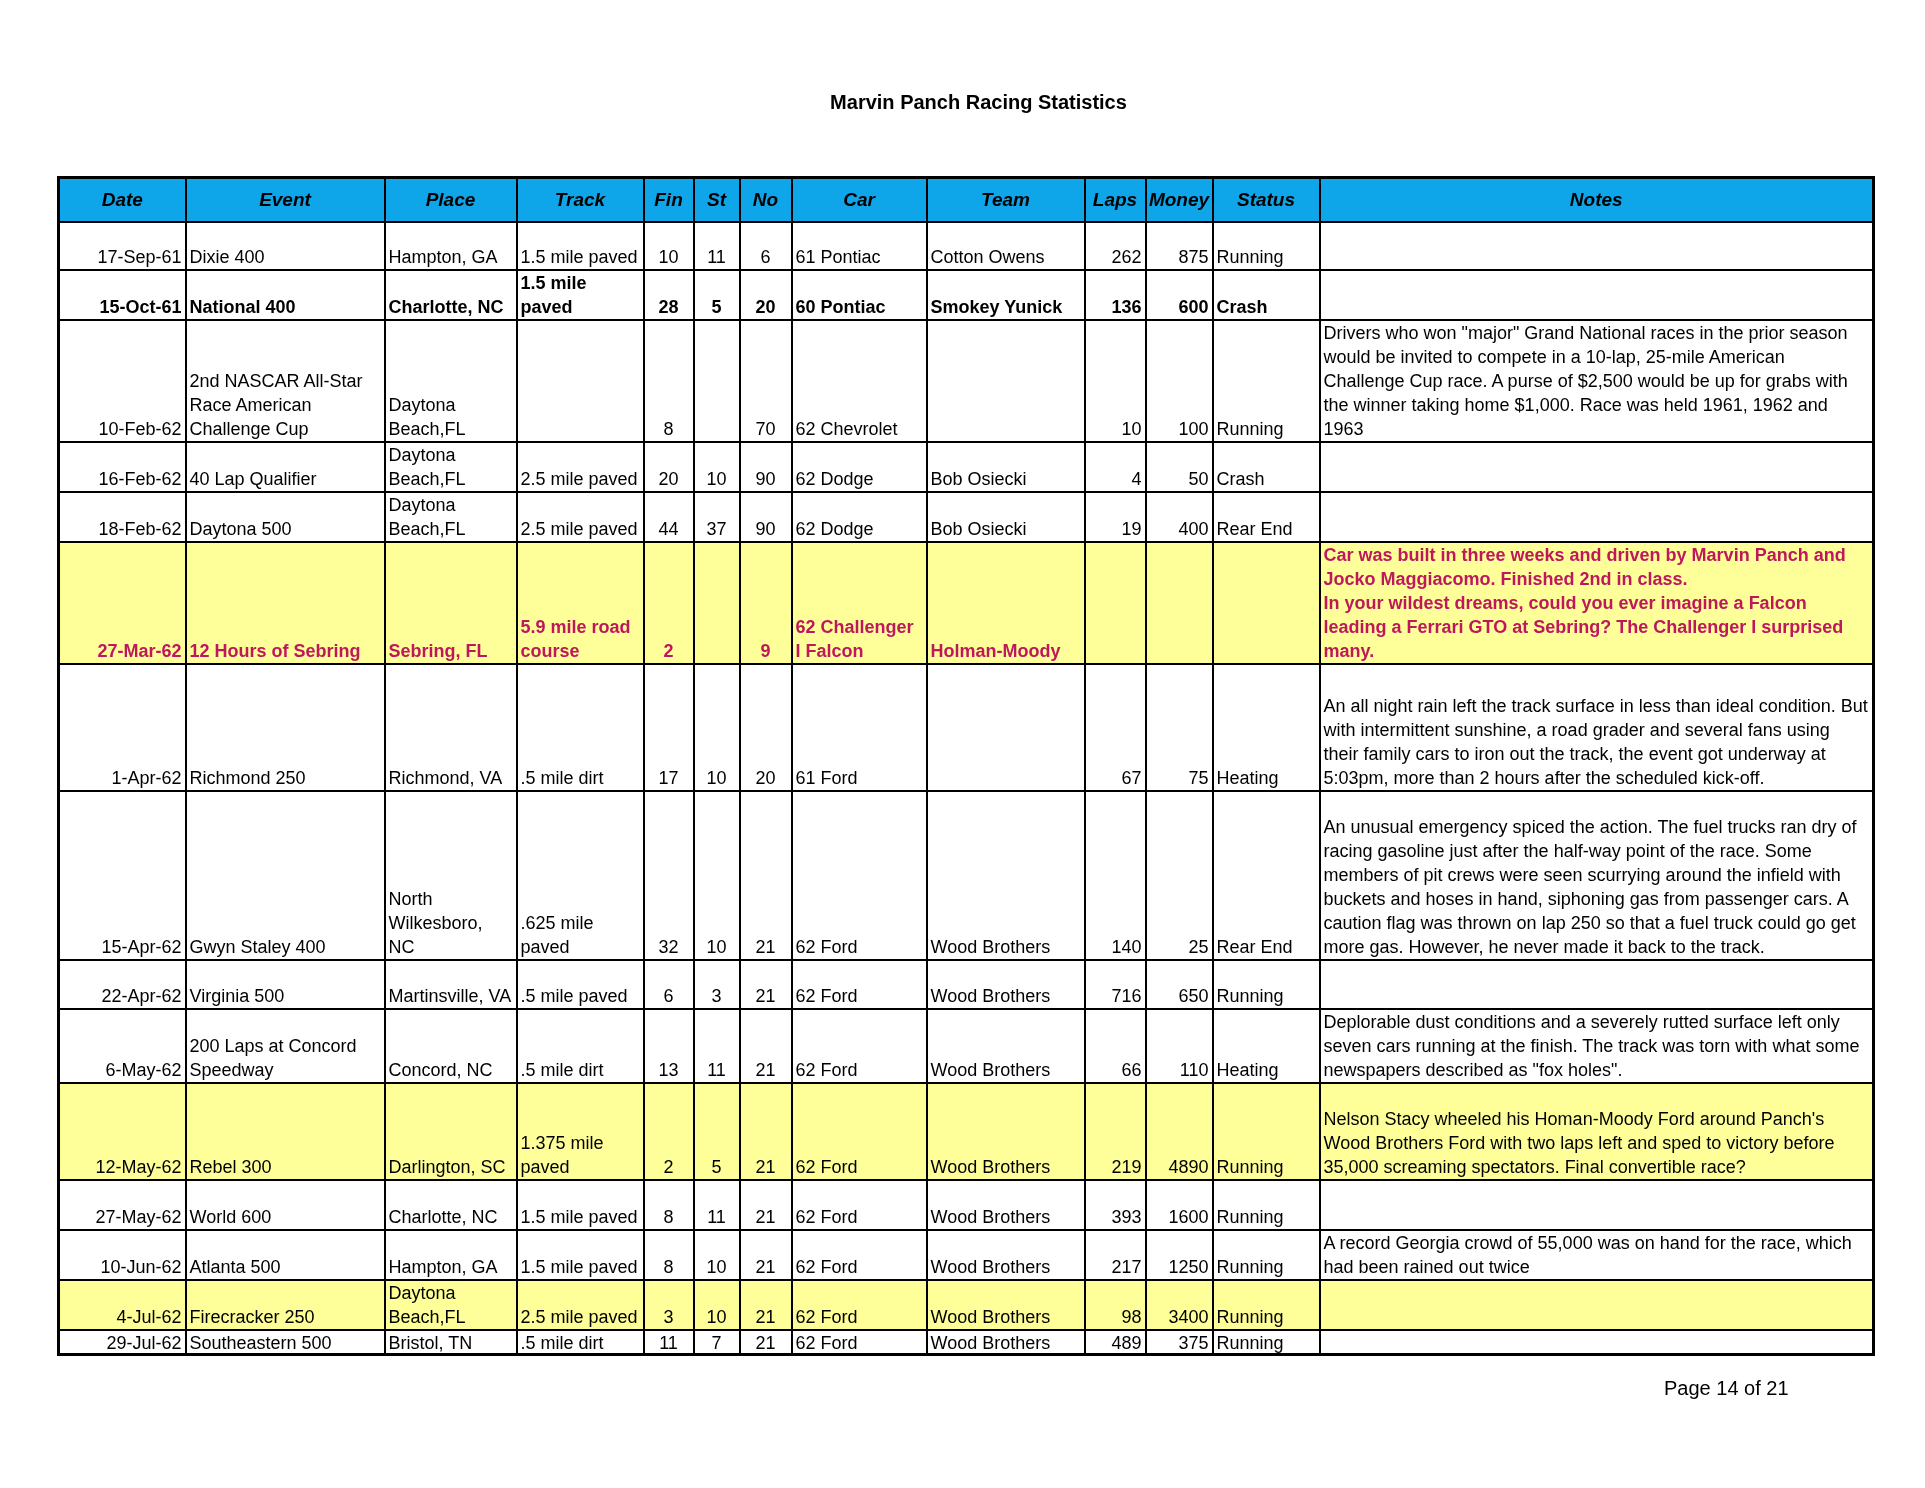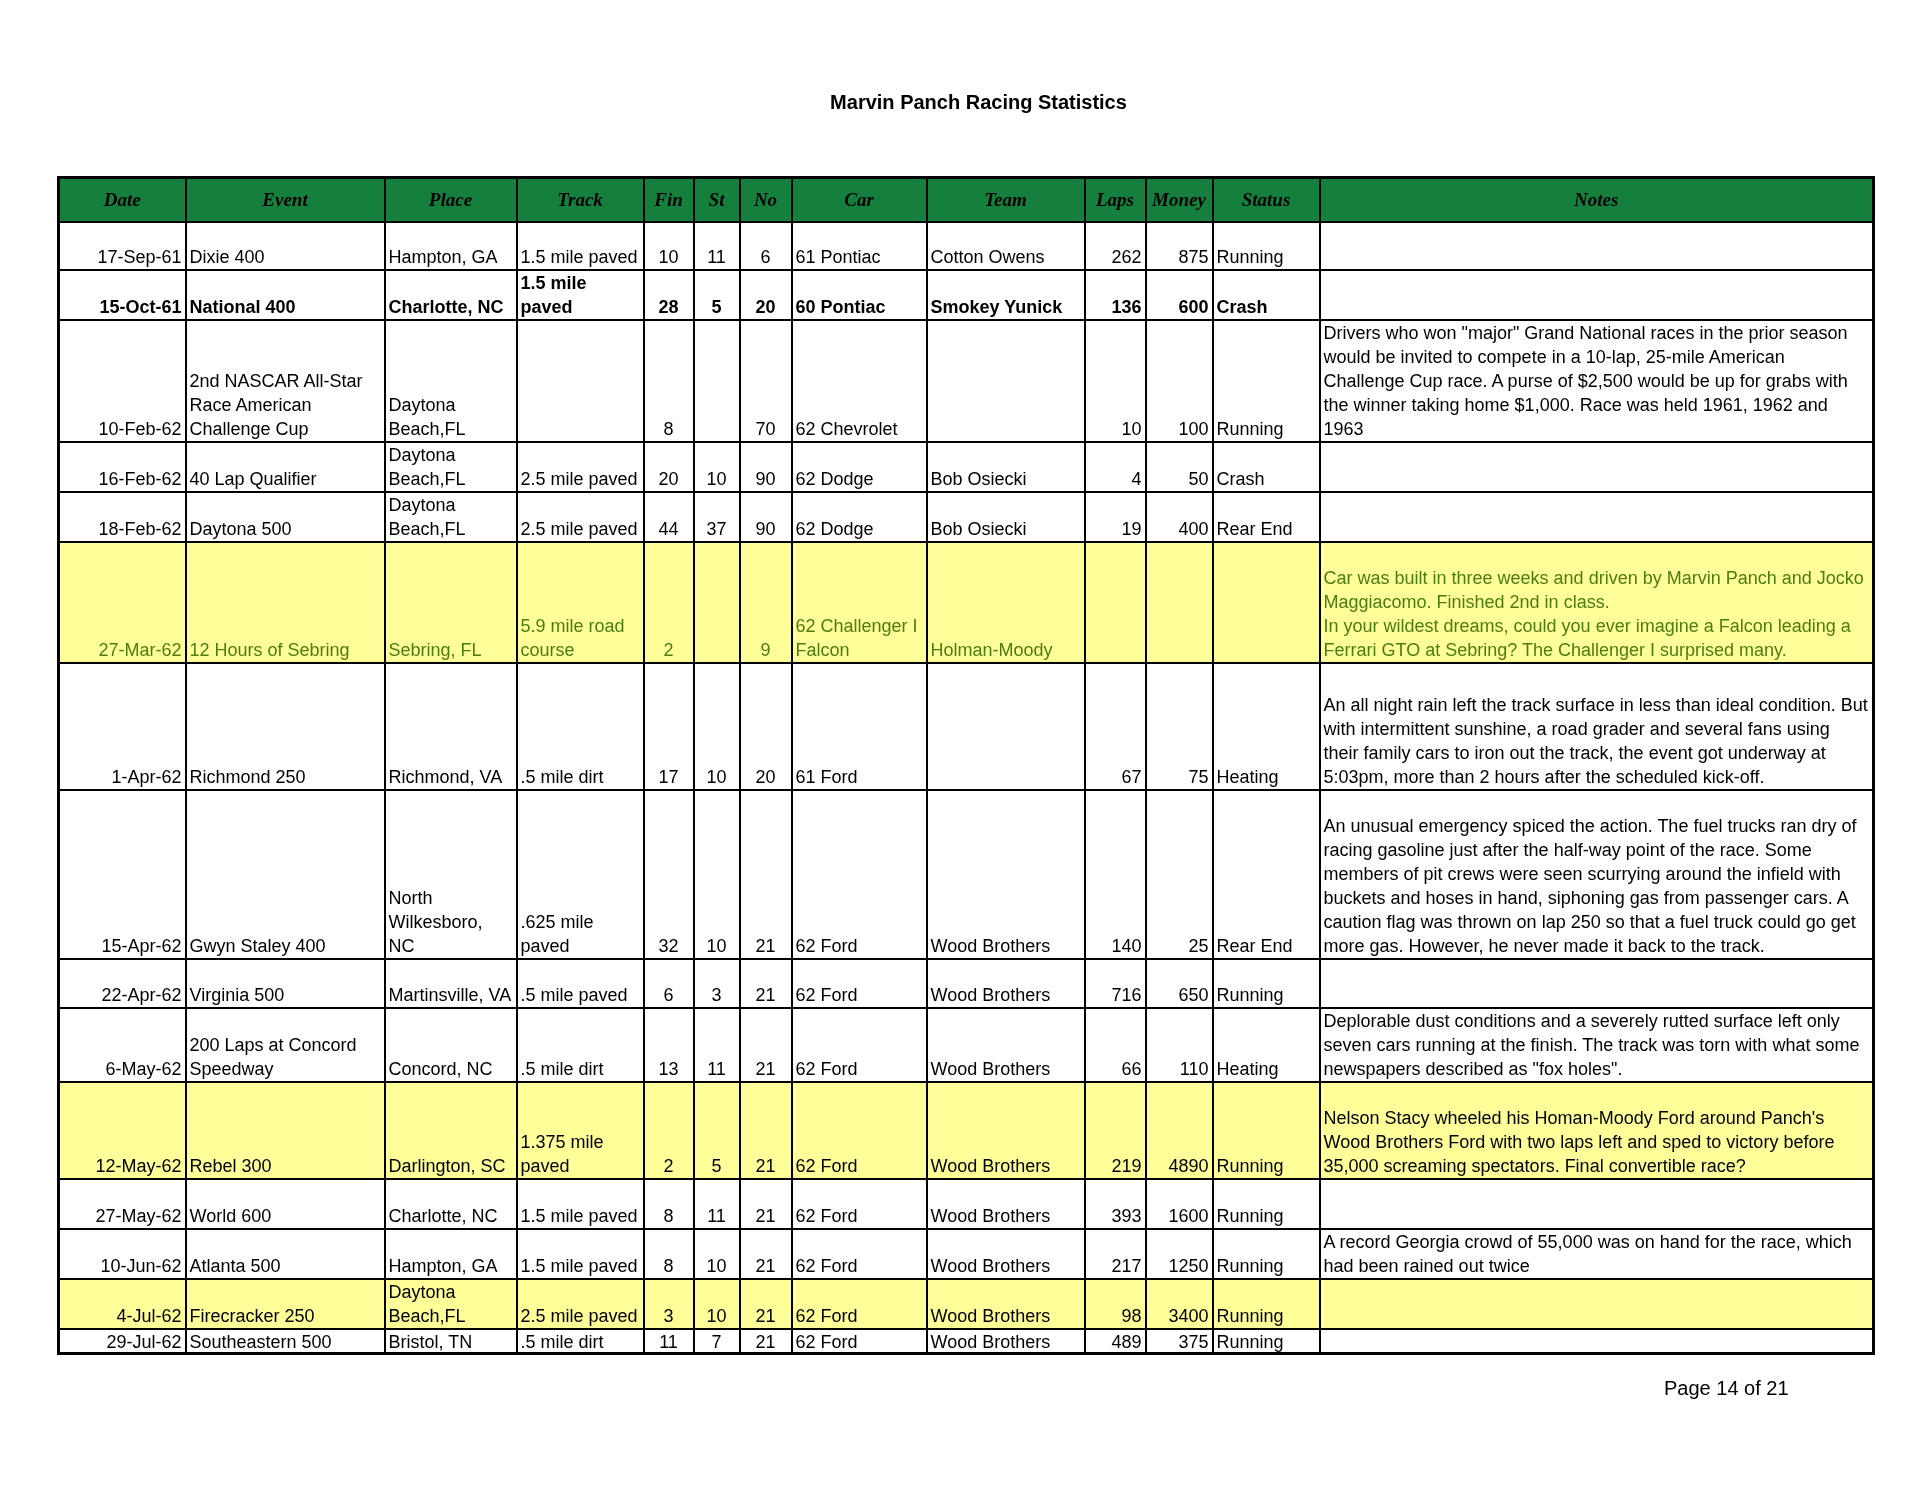--- a/index.html
+++ b/index.html
@@ -5,27 +5,27 @@
   html, body { margin: 0; padding: 0; background: #ffffff; }
   body { width: 1925px; height: 1488px; position: relative; overflow: hidden;
          font-family: "Liberation Sans", sans-serif; color: #000; }
   .title { position: absolute; left: 16px; width: 1925px; top: 91px; text-align: center;
            font-size: 20px; font-weight: bold; }
   .page-num { position: absolute; left: 1664px; top: 1377px; font-size: 20px; }
   table.stats { position: absolute; left: 57px; top: 176px; border-collapse: collapse;
                 table-layout: fixed; width: 1815px; border: 3px solid #000; }
   table.stats th, table.stats td { border: 2px solid #000; padding: 0 3px; font-size: 18px;
                 line-height: 24px; vertical-align: bottom; overflow: hidden; }
-  table.stats th { background: #15803d; font-style: italic; font-weight: bold; height: 42px;
-                   vertical-align: middle; font-size: 19px; padding: 0 1px; font-family: Liberation Serif, serif; }
+  table.stats th { background: #0ea5e9; font-style: italic; font-weight: bold; height: 42px;
+                   vertical-align: middle; font-size: 19px; padding: 0 1px; }
   td.num { text-align: right; }
   td.ctr { text-align: center; }
   td.notes { font-size: 17.5px; line-height: 24px; }
   tr.hl td { background: #ffff99; }
-  tr.blue td { color: #4d7c0f; }
+  tr.blue td { color: #be185d; font-weight: bold; }
   tr.last td { line-height: 20px; }
 </style>
 </head>
 <body>
 
 <div class="title">Marvin Panch Racing Statistics</div>
 
 <table class="stats">
   <colgroup>
     <col style="width:127px">

